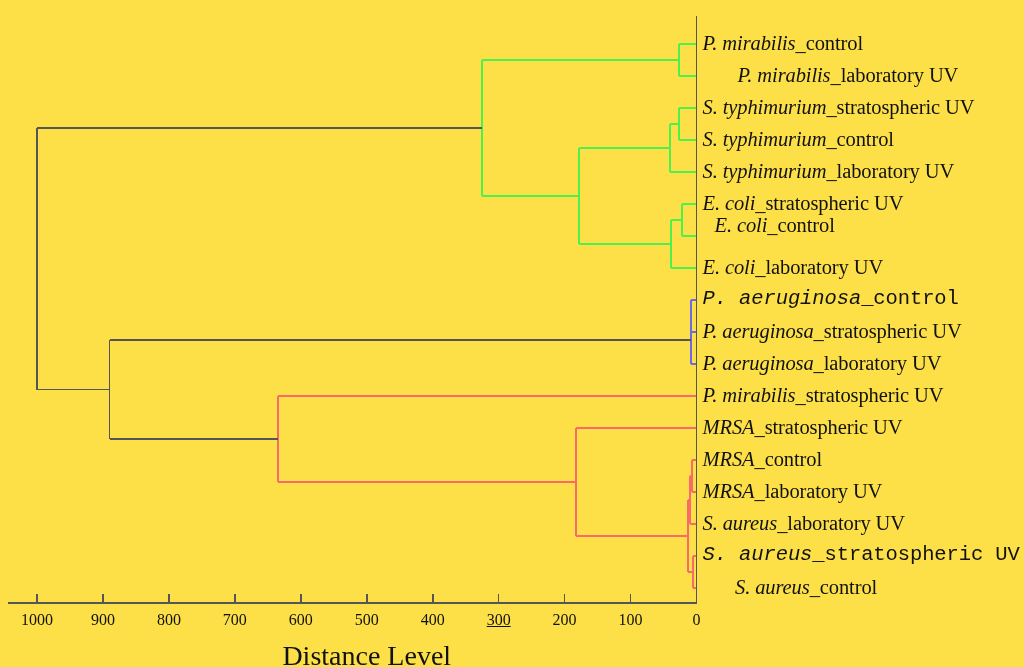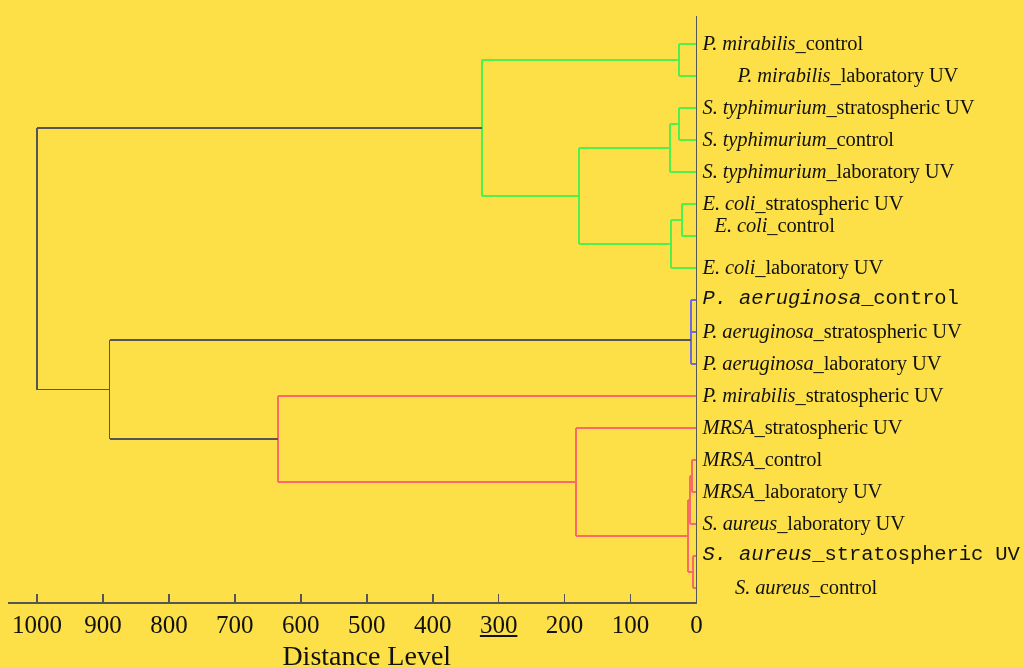--- a/index.html
+++ b/index.html
@@ -37,21 +37,21 @@
   }
   .leaf-label .taxon {
     font-style: italic;
   }
   .leaf-label .treat {
     font-style: normal;
   }
   .tick-label {
     position: absolute;
     font-family: "Liberation Serif", "DejaVu Serif", serif;
-    font-size: 25px;
+    font-size: 16px;
     color: #111111;
     text-align: center;
     transform: translateX(-50%);
     white-space: nowrap;
   }
   #axis-title {
     position: absolute;
     font-family: "Liberation Serif", "DejaVu Serif", serif;
     font-size: 28px;
     color: #111111;

